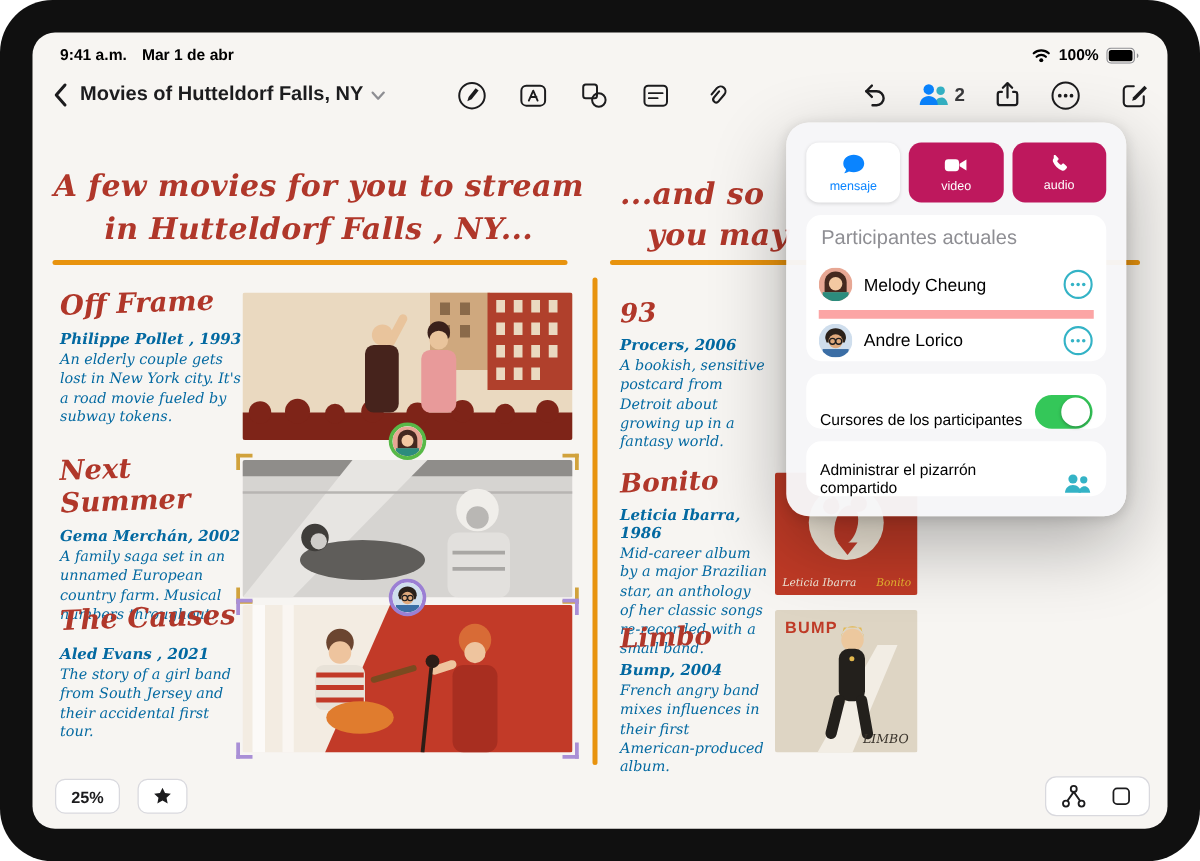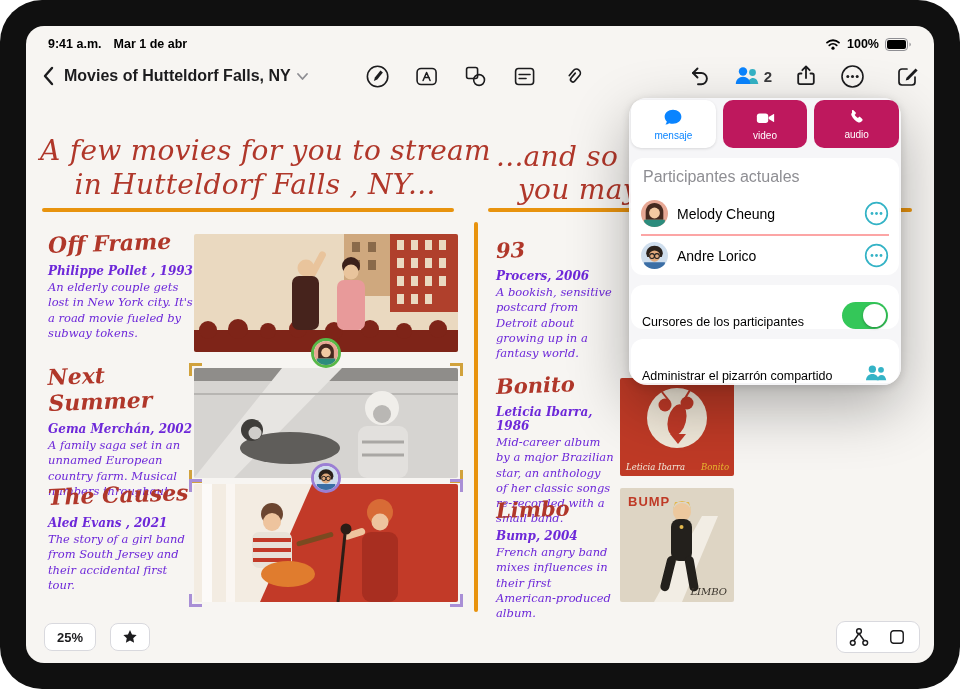--- a/index.html
+++ b/index.html
@@ -17,45 +17,45 @@
   .tb-left{position:absolute;left:16px;top:0;height:48px;display:flex;align-items:center;gap:10px}
   .doc-title{font-size:16px;font-weight:700;color:#1c1c1e}
   .tb-center{position:absolute;left:50%;top:0;height:48px;transform:translateX(-52%);display:flex;align-items:center;gap:24px}
   .tb-right{position:absolute;right:14px;top:0;height:48px;display:flex;align-items:center;gap:22px}
   .icon-btn{display:flex;align-items:center;justify-content:center;background:none;border:none;cursor:pointer;padding:0}
   .collab-group{display:flex;align-items:center;gap:4px}
   .collab-count{font-size:15px;font-weight:600;color:#3a3a3c}
   .compose-sep{margin-left:8px}
 
   
-  .popover{position:absolute;left:603px;top:72px;width:272px;background:rgba(246,246,248,.97);border-radius:18px;padding:2px;z-index:50;box-shadow:0 22px 60px rgba(0,0,0,.30),0 2px 10px rgba(0,0,0,.14)}
+  .popover{position:absolute;left:603px;top:72px;width:272px;background:rgba(246,246,248,.97);border-radius:18px;padding:16px;z-index:50;box-shadow:0 22px 60px rgba(0,0,0,.30),0 2px 10px rgba(0,0,0,.14)}
   .pop-tabs{display:flex;gap:7px}
   .pop-tab{flex:1;height:48px;border-radius:10px;display:flex;flex-direction:column;align-items:center;justify-content:center;gap:2px;border:none;cursor:pointer}
   .pop-tab.active{background:#ffffff;box-shadow:0 1px 3px rgba(0,0,0,.12)}
   .pop-tab.active .tab-label{color:#0a84ff}
   .pop-tab.inactive{background:#be185d}
   .pop-tab.inactive .tab-label{color:#fff}
   .tab-label{font-size:10px;font-weight:500}
   .participants-card{background:#fff;border-radius:12px;margin-top:10px;padding:8px 10px 0}
   .part-header{font-size:16px;color:#8e8e93;padding:2px 2px 7px}
-  .part-row{display:flex;align-items:center;gap:9px;height:41px;border-top:2px solid #fca5a5}
+  .part-row{display:flex;align-items:center;gap:9px;height:41px;border-top:7px solid #fca5a5}
   .avatar{width:27px;height:27px;border-radius:50%;overflow:hidden;flex:none}
   .part-name{font-size:14px;color:#000;flex:1}
   .more-circle{width:25px;height:25px;border:none;background:none;cursor:pointer;padding:0;display:flex}
   .mini-card{background:#fff;border-radius:12px;margin-top:10px;height:44px;display:flex;align-items:flex-end;padding:0 11px;gap:8px}
   .mini-label{font-size:12.5px;color:#000;flex:1}
   .toggle{width:46px;height:27px;border-radius:15px;background:#34c759;position:relative;flex:none;border:none;cursor:pointer}
   .toggle::after{content:"";position:absolute;right:2px;top:2px;width:23px;height:23px;border-radius:50%;background:#fff;box-shadow:0 1px 3px rgba(0,0,0,.3)}
 
   
   .canvas{position:absolute;inset:0;z-index:1}
   .hw{font-family:"DejaVu Serif","Liberation Serif",serif;font-style:italic}
   .red{color:#b0372a}
-  .ink{color:#6d28d9}
-  .heading-line{position:absolute;font-size:28px;font-weight:400;letter-spacing:.3px;white-space:nowrap}
+  .ink{color:#0369a1}
+  .heading-line{position:absolute;font-size:24px;font-weight:700;letter-spacing:.3px;white-space:nowrap}
   .hline{position:absolute;height:4px;background:#e8930e;border-radius:2px}
   .vline{position:absolute;width:4px;background:#e8930e;border-radius:2px}
   .entry{position:absolute}
   .e-title{font-size:22px;font-weight:700;transform:rotate(-2deg);transform-origin:left}
   .e-byline{font-size:12px;margin-top:6px;font-weight:700}
   .e-desc{font-size:11.5px;line-height:1.33;margin-top:2px}
   .a-title{font-size:21px;font-weight:700;transform:rotate(-2deg);transform-origin:left}
   .board-img{position:absolute;color:transparent}
   .board-img svg{display:block;border-radius:2px}
   .ck{position:absolute;width:13px;height:13px}

